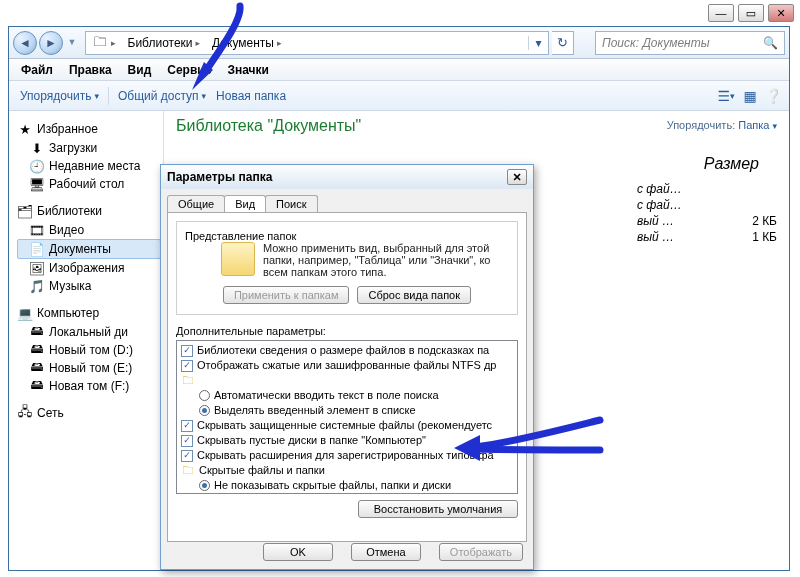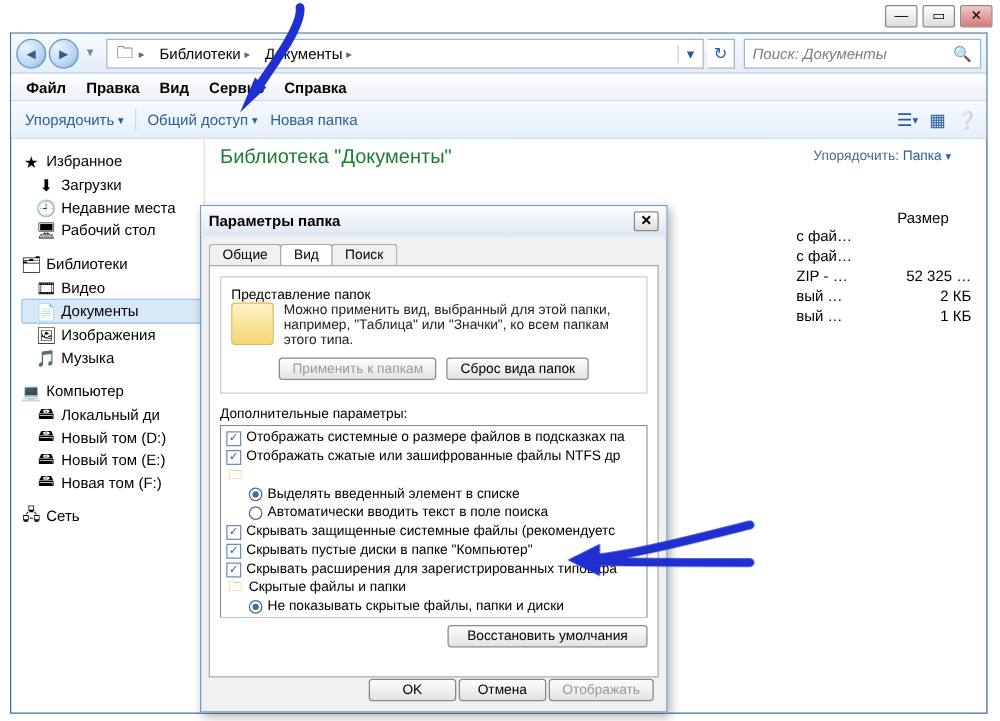--- a/index.html
+++ b/index.html
@@ -12,21 +12,21 @@
 
   .navbar { height: 32px; display: flex; align-items: center; padding: 3px 4px; gap: 3px; background: linear-gradient(#f7fbff,#e4eef8); border-bottom: 1px solid #b6c6d8; }
   .nav-arrows { display: flex; gap: 2px; margin-right: 3px; }
   .nav-circle { width: 24px; height: 24px; border-radius: 50%; background: radial-gradient(circle at 30% 30%, #e9f3ff, #bcd7f2 60%, #7aa9d4); border: 1px solid #6b93bd; display:flex; align-items:center; justify-content:center; font-size: 12px; color:#3b5c80; cursor:pointer;}
   .nav-small { width: 14px; height: 22px; display:flex; align-items:center; justify-content:center; font-size:9px; color:#6a89ab; cursor:pointer;}
   .addressbar { flex: 1; height: 24px; border: 1px solid #9fb5cc; background: #fff; display: flex; align-items: center; font-size: 12px; }
   .bc-item { padding: 0 6px; cursor: pointer; display:flex; align-items:center; gap:3px;}
   .bc-sep { color: #666; font-size: 9px; }
   .addr-dropdown { margin-left:auto; width:20px; text-align:center; color:#2a5d9c; cursor:pointer; border-left:1px solid #c5d2e0;}
   .addr-refresh { width:22px; height:24px; border:1px solid #9fb5cc; border-left:none; background:#fff; display:flex; align-items:center; justify-content:center; color:#2a5d9c; cursor:pointer; font-size:13px;}
-  .searchbox { width: 190px; height: 24px; border: 1px solid #9fb5cc; background: #fff; display:flex; align-items:center; padding: 0 6px; font-size:12px; color:#7d7d7d; font-style:italic; margin-left:4px;}
+  .searchbox { width: 190px; height: 24px; border: 1px solid #9fb5cc; background: #fff; display:flex; align-items:center; padding: 0 6px; font-size:12px; color:#7d7d7d; font-style:italic; margin-left:18px;}
   .searchbox .icon { margin-left:auto; font-style:normal; color:#2a5d9c;}
 
   .menubar { height: 22px; background: linear-gradient(#fdfefe,#edf2f8); border-bottom:1px solid #cfd9e5; display:flex; align-items:center; padding:0 4px; font-size:12px; font-weight:bold;}
   .menubar span { padding: 2px 8px; cursor:pointer; }
 
   .toolbar { height:30px; background: linear-gradient(#f7fbff,#e6eff9); border-bottom:1px solid #cfd9e5; display:flex; align-items:center; padding:0 6px; font-size:12px; color:#2a5d9c;}
   .toolbar .tb-item { padding:2px 5px; cursor:pointer; display:flex; align-items:center; gap:3px;}
   .tb-sep { width:1px; height:18px; background:#cfd9e5; margin:0 4px;}
   .right-tb { margin-left:auto; display:flex; gap:6px; }
   .right-tb .ico { width:18px; height:18px; display:flex; align-items:center; justify-content:center; font-size:14px; cursor:pointer;}
@@ -34,52 +34,52 @@
   .body-split { display:flex; height: calc(100% - 84px); }
   .sidebar { width: 155px; border-right:1px solid #d8e1ec; padding:6px 2px 6px 8px; font-size:12px; overflow:hidden;}
   .sb-group { margin: 4px 0 10px; }
   .sb-header { font-weight:normal; display:flex; align-items:center; gap:4px; margin:2px 0;}
   .sb-item { display:flex; align-items:center; gap:4px; padding:1px 0 1px 12px; cursor:pointer; white-space:nowrap;}
   .sb-item.selected { background:#d7e8f9; border:1px solid #9bc1e6; border-radius:2px; padding-left:11px; }
   .sb-ico { width:16px; height:16px; display:inline-flex; align-items:center; justify-content:center; font-size:13px;}
 
   .content { flex:1; padding: 6px 12px; position:relative; }
   .lib-title { color:#1b7d2f; font-size:16px; margin-bottom:6px; font-weight:normal;}
-  .arrange { position:absolute; right:28px; top:8px; font-size:11px; color:#4a6b8f;}
-  .arrange .val { color:#2a5d9c; cursor:pointer;} .col-type{width:70px;} .col-size{width:70px; text-align:right;}
+  .arrange { position:absolute; right:12px; top:8px; font-size:11px; color:#4a6b8f;}
+  .arrange .val { color:#2a5d9c; cursor:pointer;} .col-type{width:70px;font-style:italic;} .col-size{width:70px; text-align:right;}
   .row { display:flex; padding:1px 0;}
   .row .col-type{ white-space:nowrap; overflow:hidden;} .row .col-size{text-align:right;}
 
   
   .dialog { position:absolute; left:160px; top:164px; width:374px; height:406px; border:1px solid #719ece; background:#f0f0f0; box-shadow:2px 3px 8px rgba(0,0,0,.35); font-size:11px;}
   .dlg-title { height:24px; background:linear-gradient(#fdfefe,#dbe7f3); display:flex; align-items:center; padding:0 6px; font-weight:bold; font-size:12px;}
   .dlg-close { margin-left:auto; width:20px; height:16px; border:1px solid #888; background:linear-gradient(#fff,#ddd); font-size:11px; text-align:center; line-height:14px; cursor:pointer; border-radius:2px;}
   .tabs { display:flex; margin:6px 6px 0;align-items:flex-end; }
   .tab { padding:2px 10px; border:1px solid #a9a9a9; border-bottom:none; background:#f0f0f0; border-radius:3px 3px 0 0; font-size:11px; cursor:pointer; margin-right:-1px;}
   .tab.active { background:#fff; position:relative; z-index:2;}
   .tabpanel { margin:0 6px 6px; border:1px solid #a9a9a9; background:#fff; padding:8px; height:330px; position:relative;}
 
   .groupbox { border:1px solid #cfcfcf; padding:8px 8px 10px; position:relative; margin-bottom:10px;}
-  .folder-desc { display:flex; gap:8px; font-size:11px; color:#222;}
+  .folder-desc { display:flex; gap:8px; font-size:11px; color:#222;margin-left:36px;}
   .folder-ico { width:34px; height:34px; background:linear-gradient(#fff3c4,#f5d672); border:1px solid #d9b94f; border-radius:3px; flex:0 0 auto;}
   .gb-buttons { display:flex; gap:8px; justify-content:center; margin-top:8px;}
   .winbtn { padding:2px 10px; border:1px solid #888; background:linear-gradient(#fdfdfd,#e3e3e3); border-radius:3px; font-size:11px; cursor:pointer; min-width:110px;}
   .winbtn:disabled { color:#9a9a9a; }
 
   .opts-label { margin:6px 0 3px;}
   .opts-tree { border:1px solid #828790; background:#fff; height:154px; overflow:auto; padding:2px 2px 2px 4px; font-size:11px; line-height:15px;}
   .tree-row { display:flex; align-items:center; gap:4px; white-space:nowrap;}
   .tree-row .chk { width:12px; height:12px; border:1px solid #6e8fb3; display:inline-flex; align-items:center; justify-content:center; font-size:9px; color:#2a5d9c; background:#fff; flex:0 0 auto;}
   .tree-row .rad { width:11px; height:11px; border:1px solid #666; border-radius:50%; display:inline-flex; align-items:center; justify-content:center; flex:0 0 auto;}
   .tree-row .rad.sel::after { content:""; width:5px; height:5px; background:#3a72aa; border-radius:50%;}
   .tree-row.indent { padding-left:18px;}
   .tree-ico { width:14px; text-align:center; color:#d9a500; flex:0 0 auto;}
   .restore-row { text-align:right; margin-top:6px;}
 
-  .dlg-bottom { position:absolute; bottom:8px; right:10px; display:flex; gap:2px;}
+  .dlg-bottom { position:absolute; bottom:8px; right:10px; display:flex; gap:18px;}
   .dlg-bottom .winbtn { min-width:70px;}
 
   
   .ink { position:absolute; pointer-events:none; }
   .ink svg path { stroke:#2030d0; stroke-width:7; fill:none; stroke-linecap:round; stroke-linejoin:round;}
   .ink svg polygon { fill:#2030d0;}
 
   .caret { font-size:9px; color:#2a5d9c; }
 </style>
 </head>
@@ -119,21 +119,21 @@
       <span>Поиск: Документы</span>
       <span class="icon">🔍</span>
     </div>
   </div>
 
   <div class="menubar">
     <span>Файл</span>
     <span>Правка</span>
     <span>Вид</span>
     <span>Сервис</span>
-    <span>Справка</span>
+    <span>Значки</span>
   </div>
 
   <div class="toolbar">
     <div class="tb-item">
         <span>Упорядочить</span> 
         <span class="caret">▾</span>
       </div>
     <div class="tb-sep"></div>
     <div class="tb-item">
         <span>Общий доступ</span> 
@@ -219,34 +219,30 @@
       </div>
     </div>
 
     <div class="content">
       <div class="lib-title">Библиотека "Документы"</div>
       <div class="arrange">
         <span>Упорядочить:</span>
         <span class="val"><span>Папка</span> <span class="caret">▾</span></span>
       </div>
 
-      <div style="position:absolute; right:30px; top:56px; font-size:12px;">Размер</div>
+      <div style="position:absolute; right:30px; top:44px; font-size:16px;font-style:italic;">Размер</div>
 
       <div style="position:absolute; right:12px; top:70px; font-size:12px;">
         <div class="row">
             <div class="col-type">с фай…</div>
             <div class="col-size"></div>
           </div>
         <div class="row">
             <div class="col-type">с фай…</div>
             <div class="col-size"></div>
-          </div>
-        <div class="row">
-            <div class="col-type">ZIP - …</div>
-            <div class="col-size">52 325 …</div>
           </div>
         <div class="row">
             <div class="col-type">вый …</div>
             <div class="col-size">2 КБ</div>
           </div>
         <div class="row">
             <div class="col-type">вый …</div>
             <div class="col-size">1 КБ</div>
           </div>
       </div>
@@ -274,36 +270,36 @@
       <div class="gb-buttons">
         <button class="winbtn" disabled="">Применить к папкам</button>
         <button class="winbtn">Сброс вида папок</button>
       </div>
     </div>
 
     <div class="opts-label">Дополнительные параметры:</div>
     <div class="opts-tree" id="opts-tree">
         <div class="tree-row">
           <span class="chk">✓</span>
-          <span>Отображать системные о размере файлов в подсказках па</span>
+          <span>Библиотеки сведения о размере файлов в подсказках па</span>
         </div>
         <div class="tree-row">
           <span class="chk">✓</span>
           <span>Отображать сжатые или зашифрованные файлы NTFS др</span>
         </div>
         <div class="tree-row">
           <span class="tree-ico">🗀</span>
+        </div>
+        <div class="tree-row indent">
+          <span class="rad"></span>
+          <span>Автоматически вводить текст в поле поиска</span>
         </div>
         <div class="tree-row indent">
           <span class="rad sel"></span>
           <span>Выделять введенный элемент в списке</span>
-        </div>
-        <div class="tree-row indent">
-          <span class="rad"></span>
-          <span>Автоматически вводить текст в поле поиска</span>
         </div>
         <div class="tree-row">
           <span class="chk">✓</span>
           <span>Скрывать защищенные системные файлы (рекомендуетс</span>
         </div>
         <div class="tree-row">
           <span class="chk">✓</span>
           <span>Скрывать пустые диски в папке "Компьютер"</span>
         </div>
         <div class="tree-row">

